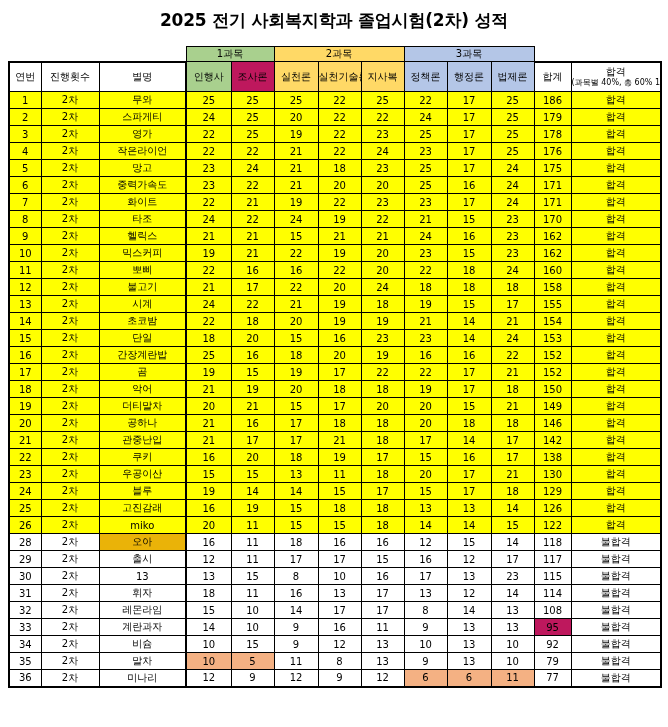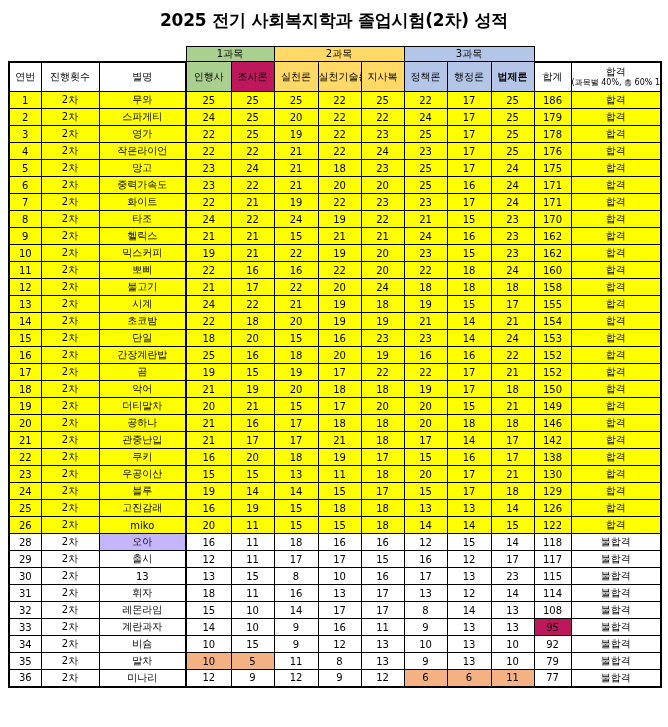--- a/index.html
+++ b/index.html
@@ -85,21 +85,21 @@
           <th class="no-group" style="background: rgb(255, 255, 255);">연번</th>
           <th class="no-group" style="background: rgb(255, 255, 255);">진행횟수</th>
           <th class="no-group name-h" style="background: rgb(255, 255, 255);">별명</th>
           <th style="background: rgb(169, 208, 142);">인행사</th>
           <th style="background: #be185d;">조사론</th>
           <th style="background: rgb(255, 217, 102);">실천론</th>
           <th class="small-h" style="background: rgb(255, 217, 102);">실천기술론</th>
           <th style="background: rgb(255, 217, 102);">지사복</th>
           <th style="background: rgb(180, 198, 231);">정책론</th>
           <th style="background: rgb(180, 198, 231);">행정론</th>
-          <th style="background: rgb(180, 198, 231); font-weight: bold;">법제론</th>
+          <th style="background: rgb(180, 198, 231);">법제론</th>
           <th class="no-group" style="background: rgb(255, 255, 255);">합계</th>
           <th class="no-group" style="background: rgb(255, 255, 255);"><span>합격</span><span class="sub-note">(과목별 40%, 총 60% 120문항 이상)</span></th>
         </tr>
       </thead>
     <tbody>
         <tr>
           <td style="background: rgb(255, 255, 0);">1</td>
           <td style="background: rgb(255, 255, 0);">2차</td>
           <td class="name-cell" style="background: rgb(255, 255, 0);">무와</td>
           <td style="background: rgb(255, 255, 0);">25</td>
@@ -484,21 +484,21 @@
           <td style="background: rgb(255, 255, 0);">18</td>
           <td style="background: rgb(255, 255, 0);">14</td>
           <td style="background: rgb(255, 255, 0);">14</td>
           <td style="background: rgb(255, 255, 0);">15</td>
           <td style="background: rgb(255, 255, 0);">122</td>
           <td style="background: rgb(255, 255, 0);">합격</td>
         </tr>
         <tr>
           <td style="background: rgb(255, 255, 255);">28</td>
           <td style="background: rgb(255, 255, 255);">2차</td>
-          <td class="name-cell" style="background: #c4b5fd;">오아</td>
+          <td class="name-cell" style="background: #eab308;">오아</td>
           <td style="background: rgb(255, 255, 255);">16</td>
           <td style="background: rgb(255, 255, 255);">11</td>
           <td style="background: rgb(255, 255, 255);">18</td>
           <td style="background: rgb(255, 255, 255);">16</td>
           <td style="background: rgb(255, 255, 255);">16</td>
           <td style="background: rgb(255, 255, 255);">12</td>
           <td style="background: rgb(255, 255, 255);">15</td>
           <td style="background: rgb(255, 255, 255);">14</td>
           <td style="background: rgb(255, 255, 255);">118</td>
           <td style="background: rgb(255, 255, 255);">불합격</td>

